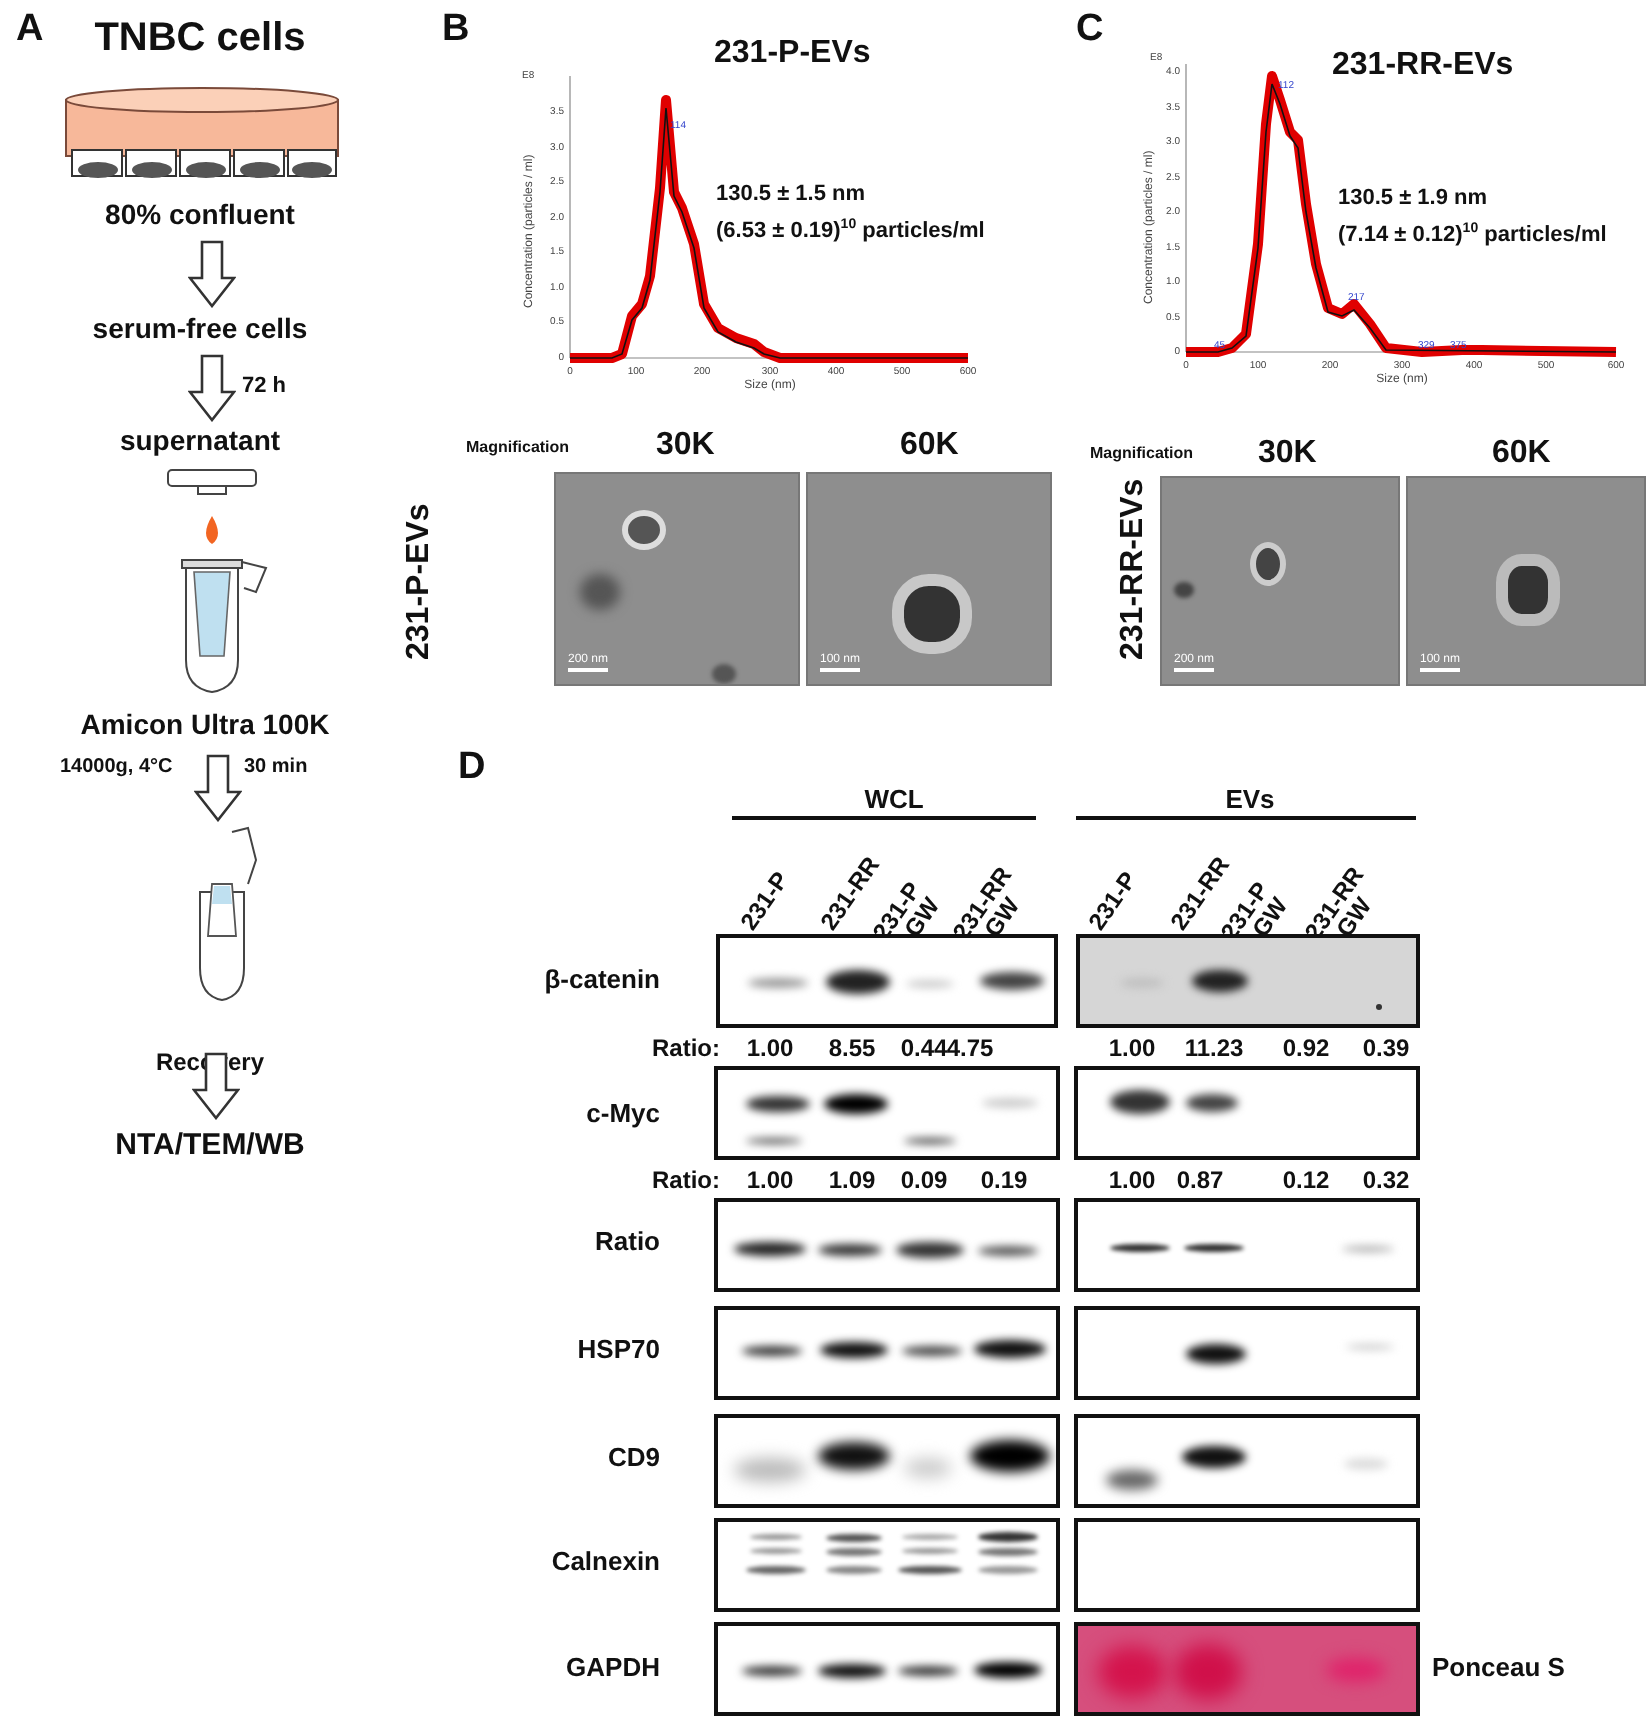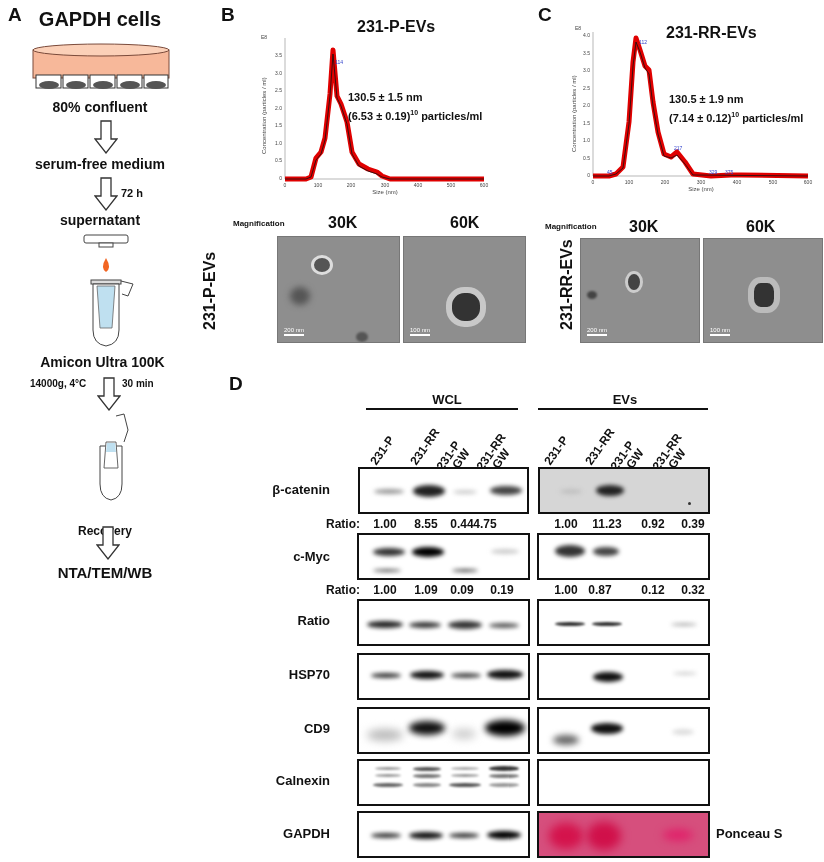--- a/index.html
+++ b/index.html
@@ -19,21 +19,21 @@
   .band { position:absolute; border-radius:50%; filter:blur(2px); }
   .rowlabel { position:absolute; font-size:13px; font-weight:bold; text-align:right; width:90px; }
   .ratio { position:absolute; font-size:12px; font-weight:bold; width:50px; text-align:center; }
   .lane-label { position:absolute; font-size:12px; font-weight:bold; transform:rotate(-55deg); transform-origin:left bottom; white-space:pre; line-height:12px; }
   .axis-tick { font-size:5px; fill:#444; }
 </style>
 </head>
 <body>
 
 <div class="abs panel-letter" style="left:8px;top:4px;">A</div>
-<div class="abs flow-text" style="left:25px;top:8px;width:150px;font-size:20px;">GAPDH cells</div>
+<div class="abs flow-text" style="left:25px;top:8px;width:150px;font-size:20px;">TNBC cells</div>
 
 <svg class="abs" style="left:30px;top:42px;" width="145" height="55">
   <rect x="3" y="8" width="136" height="28" fill="#f7b89a" stroke="#7a4a3a" stroke-width="1"></rect>
   <ellipse cx="71" cy="8" rx="68" ry="6" fill="#fbd0b8" stroke="#7a4a3a" stroke-width="1"></ellipse>
   <g fill="#fff" stroke="#333" stroke-width="1">
     <rect x="6" y="33" width="25" height="13"></rect>
       <rect x="33" y="33" width="25" height="13"></rect>
     <rect x="60" y="33" width="25" height="13"></rect>
       <rect x="87" y="33" width="25" height="13"></rect>
     <rect x="114" y="33" width="24" height="13"></rect>
@@ -44,21 +44,21 @@
     <ellipse cx="73" cy="43" rx="10" ry="4"></ellipse>
       <ellipse cx="100" cy="43" rx="10" ry="4"></ellipse>
     <ellipse cx="126" cy="43" rx="10" ry="4"></ellipse>
   </g>
 </svg>
 <div class="abs flow-text" style="left:25px;top:99px;width:150px;font-size:14px;">80% confluent</div>
 
 <svg class="abs" style="left:94px;top:120px;" width="24" height="34">
   <path d="M7 1 H17 V19 H23 L12 33 L1 19 H7 Z" fill="#fff" stroke="#333" stroke-width="1.3"></path>
 </svg>
-<div class="abs flow-text" style="left:20px;top:156px;width:160px;font-size:14px;">serum-free medium</div>
+<div class="abs flow-text" style="left:20px;top:156px;width:160px;font-size:14px;">serum-free cells</div>
 
 <svg class="abs" style="left:94px;top:177px;" width="24" height="34">
   <path d="M7 1 H17 V19 H23 L12 33 L1 19 H7 Z" fill="#fff" stroke="#333" stroke-width="1.3"></path>
 </svg>
 <div class="abs bold" style="left:121px;top:187px;font-size:11px;">72 h</div>
 <div class="abs flow-text" style="left:25px;top:212px;width:150px;font-size:14px;">supernatant</div>
 
 <svg class="abs" style="left:80px;top:232px;" width="52" height="46">
   <rect x="4" y="3" width="44" height="8" rx="2" fill="#fff" stroke="#444" stroke-width="1"></rect>
   <rect x="19" y="11" width="14" height="4" fill="#fff" stroke="#444" stroke-width="1"></rect>
@@ -116,21 +116,21 @@
     <text x="130" y="153">300</text>
       <text x="163" y="153">400</text>
       <text x="196" y="153">500</text>
       <text x="229" y="153">600</text>
   </g>
   <text x="130" y="160" text-anchor="middle" style="font-size:6px;fill:#444">Size (nm)</text>
   <path d="M30 145 L51 145 L56 143 L61 124 L66 118 L70 104 L75 60 L78 16 L82 62 L86 70 L92 88 L97 118 L104 130 L113 135 L122 138 L127 142 L135 145 L229 145" fill="none" stroke="#e00000" stroke-width="5" stroke-linejoin="round"></path>
   <path d="M30 145 L51 145 L56 143 L61 126 L66 120 L70 106 L75 62 L78 20 L82 64 L86 72 L92 90 L97 120 L104 132 L113 137 L122 140 L127 143 L135 145 L229 145" fill="none" stroke="#111" stroke-width="0.8"></path>
   <text x="80" y="30" style="font-size:5px;fill:#3344cc">114</text>
 </svg>
-<div class="abs stat" style="left:348px;top:90px;">
+<div class="abs stat" style="left:358px;top:90px;">
   <div>130.5 ± 1.5 nm</div>
   <div><span>(6.53 ± 0.19)</span><sup>10</sup><span> particles/ml</span></div>
 </div>
 
 <div class="abs bold" style="left:233px;top:219px;font-size:8px;">Magnification</div>
 <div class="abs bold" style="left:328px;top:214px;font-size:16px;">30K</div>
 <div class="abs bold" style="left:450px;top:214px;font-size:16px;">60K</div>
 <div class="abs bold" style="left:201px;top:330px;font-size:16px;transform:rotate(-90deg);transform-origin:left top;white-space:nowrap;">231-P-EVs</div>
 
 <div class="abs tem" style="left:277px;top:236px;width:121px;height:105px;">

